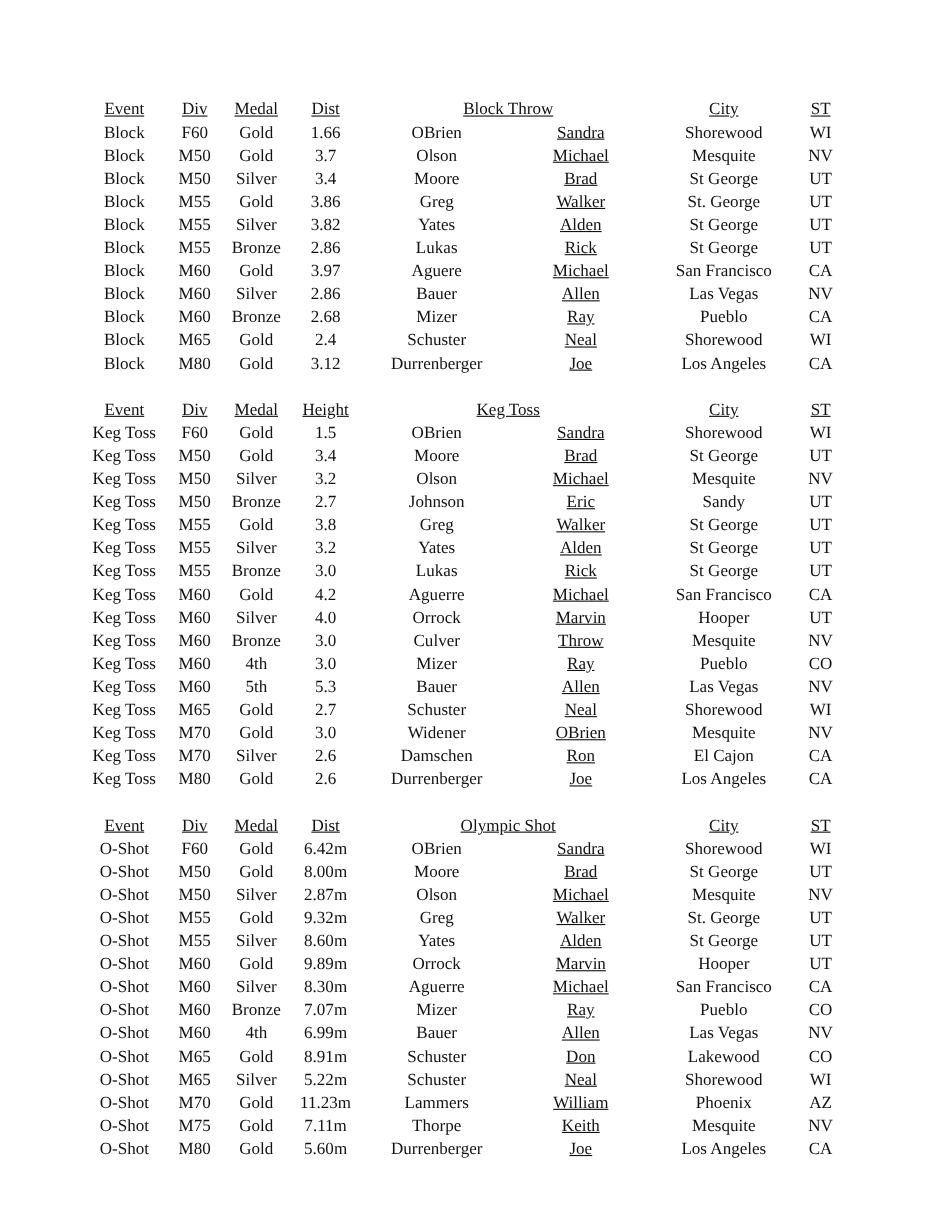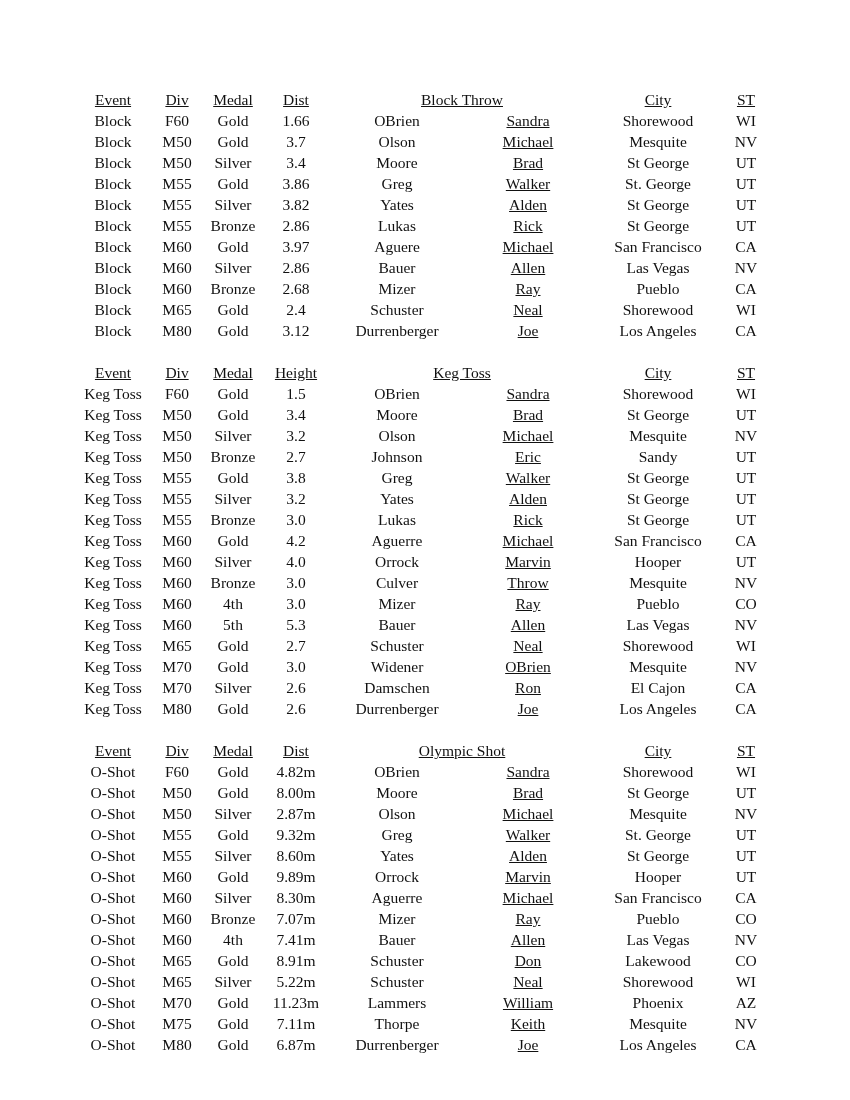--- a/index.html
+++ b/index.html
@@ -354,21 +354,21 @@
     <span class="cell c-mark">Dist</span>
     <span class="cell c-title title">Olympic Shot</span>
     <span class="cell c-city">City</span>
     <span class="cell c-st">ST</span>
   </div>
 
   <div class="row">
     <span class="cell c-event">O-Shot</span>
     <span class="cell c-div">F60</span>
     <span class="cell c-medal">Gold</span>
-    <span class="cell c-mark">4.82m</span>
+    <span class="cell c-mark">6.42m</span>
     <span class="cell c-last">OBrien</span>
     <span class="cell c-first">Sandra</span>
     <span class="cell c-city">Shorewood</span>
     <span class="cell c-st">WI</span>
   </div>
 
   <div class="row">
     <span class="cell c-event">O-Shot</span>
     <span class="cell c-div">M50</span>
     <span class="cell c-medal">Gold</span>
@@ -442,21 +442,21 @@
     <span class="cell c-last">Mizer</span>
     <span class="cell c-first">Ray</span>
     <span class="cell c-city">Pueblo</span>
     <span class="cell c-st">CO</span>
   </div>
 
   <div class="row">
     <span class="cell c-event">O-Shot</span>
     <span class="cell c-div">M60</span>
     <span class="cell c-medal">4th</span>
-    <span class="cell c-mark">7.41m</span>
+    <span class="cell c-mark">6.99m</span>
     <span class="cell c-last">Bauer</span>
     <span class="cell c-first">Allen</span>
     <span class="cell c-city">Las Vegas</span>
     <span class="cell c-st">NV</span>
   </div>
 
   <div class="row">
     <span class="cell c-event">O-Shot</span>
     <span class="cell c-div">M65</span>
     <span class="cell c-medal">Gold</span>
@@ -497,19 +497,19 @@
     <span class="cell c-last">Thorpe</span>
     <span class="cell c-first">Keith</span>
     <span class="cell c-city">Mesquite</span>
     <span class="cell c-st">NV</span>
   </div>
 
   <div class="row">
     <span class="cell c-event">O-Shot</span>
     <span class="cell c-div">M80</span>
     <span class="cell c-medal">Gold</span>
-    <span class="cell c-mark">6.87m</span>
+    <span class="cell c-mark">5.60m</span>
     <span class="cell c-last">Durrenberger</span>
     <span class="cell c-first">Joe</span>
     <span class="cell c-city">Los Angeles</span>
     <span class="cell c-st">CA</span>
   </div>
 </div>
 
 </body></html>

